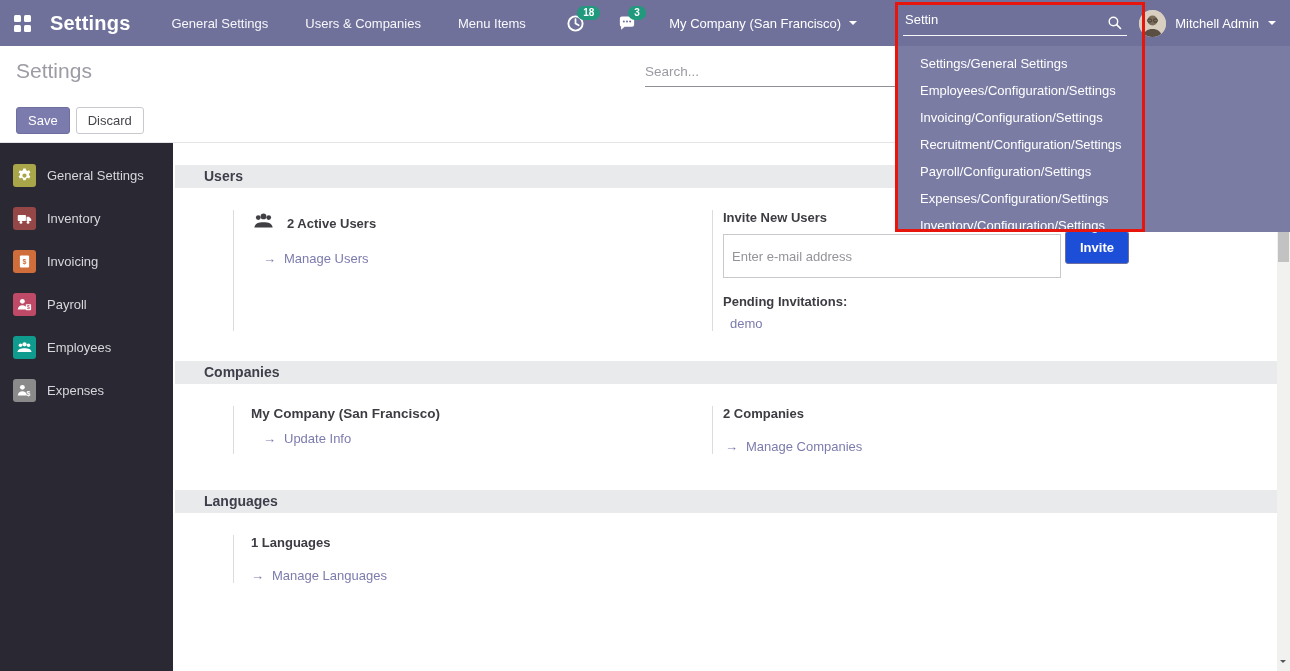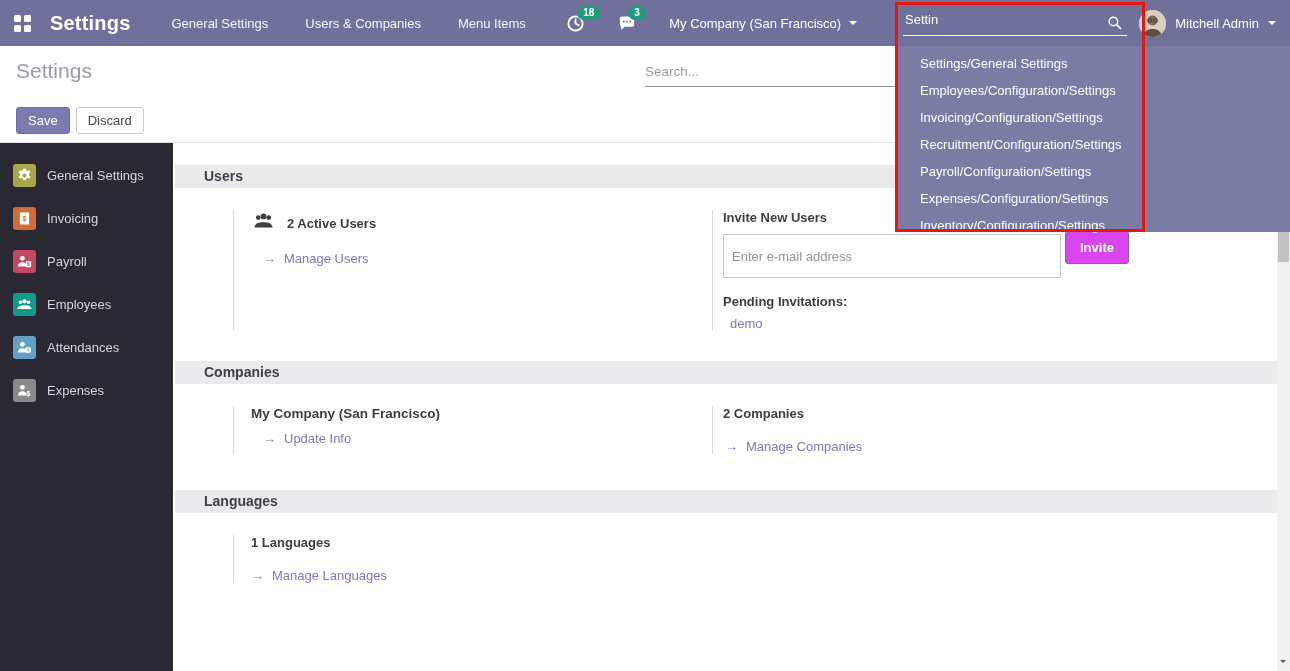--- a/index.html
+++ b/index.html
@@ -56,21 +56,21 @@
   .bold-label { font-weight:700; font-size:13px; color:#3c3c42; }
   .stat-head { display:flex; align-items:center; gap:11px; }
   .link-row { margin-top:15px; display:flex; gap:8px; align-items:center; font-size:13px; padding-left:12px; cursor:pointer; }
   .link-row .arrow, .o-link { color:#7c7bad; }
   .arrow { font-weight:700; }
   .users-row { padding-bottom:30px; }
   .invite-row { margin-top:9px; display:flex; align-items:flex-start; }
   .invite-row input { width:338px; height:44px; border:1px solid #c9c9cd; padding:0 8px; font-size:13px; color:#45454b;
                       outline:none; font-family:"Liberation Sans", sans-serif; }
   .invite-row input::placeholder { color:#93939a; }
-  .btn-invite { height:33px; margin-top:-3px; margin-left:4px; padding:0 14px; background:#d946ef; color:#fff;
+  .btn-invite { height:33px; margin-top:-3px; margin-left:4px; padding:0 14px; background:#1d4ed8; color:#fff;
                 font-weight:700; font-size:13px; border:1px solid #6f6ea0; border-radius:3px; cursor:pointer;
                 font-family:"Liberation Sans", sans-serif; }
   .pending-label { margin-top:16px; }
   .pending-link { margin-top:7px; padding-left:7px; font-size:13px; cursor:pointer; }
   .companies-row { padding-bottom:36px; }
   .addr { margin-top:8px; }
   .addr div { font-size:13px; color:#a7a9ac; margin-bottom:7px; }
   .company-name { font-size:13.5px; }
   .languages-row { padding-bottom:10px; }
   .mt18 { margin-top:18px; }
@@ -170,20 +170,31 @@
 
         <div class="side-item">
           <span class="side-icon" style="background: rgb(169, 166, 74); color: rgb(169, 166, 74);">
             <svg viewBox="0 0 24 24" fill="#fff">
               <path d="M10.3 2h3.4l.5 2.6c.7.2 1.3.5 1.9 1l2.5-.9 1.7 2.9-2 1.7c.1.4.1.7.1 1.1s0 .7-.1 1.1l2 1.7-1.7 2.9-2.5-.9c-.6.5-1.2.8-1.9 1l-.5 2.6h-3.4l-.5-2.6c-.7-.2-1.3-.5-1.9-1l-2.5.9-1.7-2.9 2-1.7c-.1-.4-.1-.7-.1-1.1s0-.7.1-1.1l-2-1.7 1.7-2.9 2.5.9c.6-.5 1.2-.8 1.9-1zM12 9a3 3 0 100 6 3 3 0 000-6z"></path>
             </svg>
           </span>
           <span class="side-label">General Settings</span>
         </div>
 
+        <div class="side-item">
+          <span class="side-icon" style="background: rgb(149, 71, 71); color: rgb(149, 71, 71);">
+            <svg viewBox="0 0 24 24" fill="#fff">
+              <rect x="2.5" y="7" width="11.5" height="8.5" rx="1"></rect>
+              <path d="M14.8 9.5h3.6l3.1 3.2v2.8h-6.7z"></path>
+              <circle cx="7" cy="17.5" r="2"></circle>
+              <circle cx="17" cy="17.5" r="2"></circle>
+            </svg>
+          </span>
+          <span class="side-label">Inventory</span>
+        </div>
 
         <div class="side-item">
           <span class="side-icon" style="background: rgb(207, 110, 58); color: rgb(207, 110, 58);">
             <svg viewBox="0 0 24 24">
               <rect x="5.5" y="3.5" width="13" height="17" rx="1.5" fill="#fff"></rect>
               <text x="12" y="15.5" font-size="10" font-weight="bold" text-anchor="middle" fill="currentColor" font-family="Liberation Sans, sans-serif">$</text>
             </svg>
           </span>
           <span class="side-label">Invoicing</span>
         </div>
@@ -206,31 +217,20 @@
               <circle cx="6.3" cy="8.8" r="2.5"></circle>
               <circle cx="17.7" cy="8.8" r="2.5"></circle>
               <circle cx="12" cy="7.5" r="3"></circle>
               <path d="M2 18.5c.8-4 4.4-5.3 10-5.3s9.2 1.3 10 5.3z"></path>
             </svg>
           </span>
           <span class="side-label">Employees</span>
         </div>
 
 
-        <div class="side-item">
-          <span class="side-icon" style="background: rgb(100, 160, 193); color: rgb(100, 160, 193);">
-            <svg viewBox="0 0 24 24">
-              <circle cx="9" cy="7.5" r="3.4" fill="#fff"></circle>
-              <path d="M2.5 19c.6-4 3.2-5.8 6.5-5.8s5.9 1.8 6.5 5.8z" fill="#fff"></path>
-              <circle cx="17" cy="15.5" r="4.3" fill="#fff"></circle>
-              <path d="M17 13.2v2.3l1.8 1" fill="none" stroke="currentColor" stroke-width="1.4" stroke-linecap="round"></path>
-            </svg>
-          </span>
-          <span class="side-label">Attendances</span>
-        </div>
 
         <div class="side-item">
           <span class="side-icon" style="background: rgb(138, 138, 138); color: rgb(138, 138, 138);">
             <svg viewBox="0 0 24 24">
               <circle cx="9" cy="7.5" r="3.4" fill="#fff"></circle>
               <path d="M2.5 19c.6-4 3.2-5.8 6.5-5.8s5.9 1.8 6.5 5.8z" fill="#fff"></path>
               <text x="17.5" y="20" font-size="10" font-weight="bold" text-anchor="middle" fill="#fff" font-family="Liberation Sans, sans-serif">$</text>
             </svg>
           </span>
           <span class="side-label">Expenses</span>

